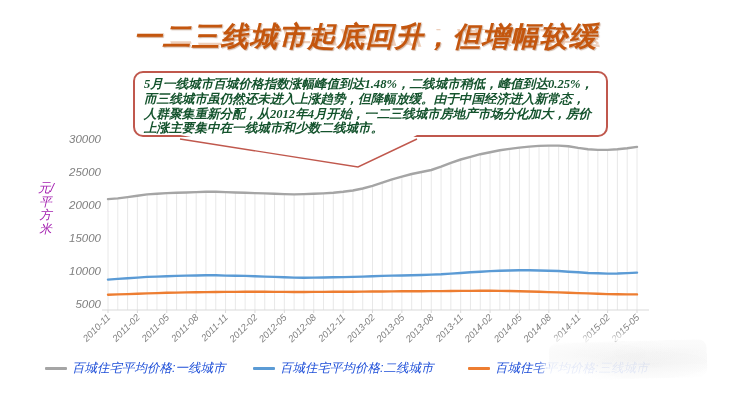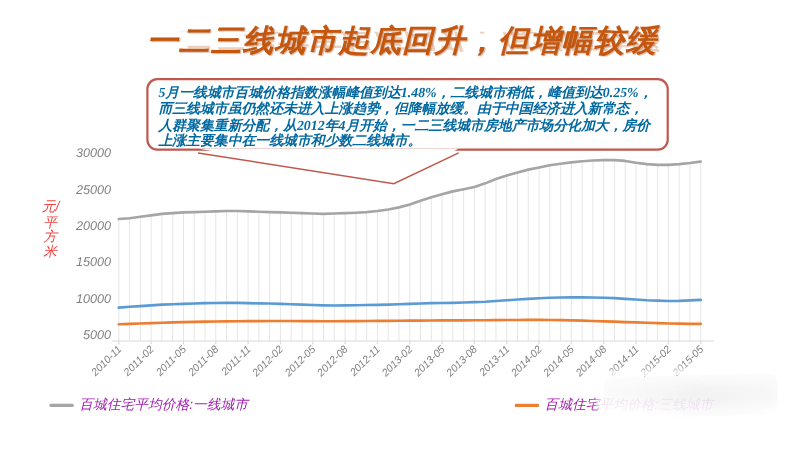--- a/index.html
+++ b/index.html
@@ -12,32 +12,32 @@
   .title-reflection{position:absolute;top:51px;left:0;width:731px;text-align:center;
     font-family:"Liberation Serif",serif;font-weight:bold;font-size:28px;letter-spacing:1px;
     color:#c4560e;transform:scaleY(-0.85);transform-origin:top;opacity:.28;filter:blur(.6px);
     height:26px;overflow:hidden;pointer-events:none;}
   .reflection-fade{position:absolute;top:51px;left:0;width:731px;height:32px;
     background:linear-gradient(rgba(255,255,255,.45),#fff 90%);pointer-events:none;}
   
   .callout{position:absolute;left:133px;top:71px;width:475px;height:66px;box-sizing:border-box;
     border:2px solid #c0584d;border-radius:10px;background:#fff;padding:4px 9px 4px 9px;z-index:3;}
   .callout-text{font-family:"Liberation Serif",serif;font-size:12.6px;line-height:14.8px;
-    color:#0369a1;font-weight:bold;}
+    color:#14532d;font-weight:bold;}
   .callout-tail{position:absolute;left:170px;top:133px;width:260px;height:40px;z-index:4;pointer-events:none;}
   
   .chart-svg{position:absolute;left:0;top:0;width:731px;height:412px;z-index:1;}
   
   .y-axis-title{position:absolute;left:38px;top:182px;width:15px;
-    font-size:12.5px;line-height:13.5px;color:#ef4444;word-break:break-all;text-align:center;z-index:2;}
+    font-size:12.5px;line-height:13.5px;color:#a21caf;word-break:break-all;text-align:center;z-index:2;}
   
   .legend{position:absolute;left:0;top:0;width:731px;height:412px;z-index:2;pointer-events:none;}
   .legend-item{position:absolute;top:360px;display:flex;align-items:center;gap:5px;}
   .legend-swatch{display:inline-block;width:22px;height:3px;border-radius:1px;}
-  .legend-label{font-size:12.5px;color:#a21caf;}
+  .legend-label{font-size:12.5px;color:#1d4ed8;}
   
   .watermark{position:absolute;left:549px;top:341px;width:158px;height:38px;z-index:5;
     background:rgba(255,255,255,.9);border-radius:9px;transform:rotate(-1.5deg);
     box-shadow:0 0 8px 6px rgba(255,255,255,.92);
     background-image:radial-gradient(ellipse at 25% 35%,rgba(120,120,120,.06),transparent 55%),
                      radial-gradient(ellipse at 65% 65%,rgba(120,120,120,.07),transparent 55%),
                      radial-gradient(ellipse at 85% 30%,rgba(120,120,120,.05),transparent 60%);}
 </style>
 </head>
 <body>
@@ -154,20 +154,24 @@
       <polyline points="108.0,294.8 117.8,294.4 127.6,294.1 137.4,293.8 147.2,293.4 157.0,293.1 166.8,292.8 176.6,292.6 186.4,292.4 196.2,292.3 206.0,292.1 215.8,292.0 225.6,291.9 235.4,291.9 245.1,291.8 254.9,291.8 264.7,291.8 274.5,291.9 284.3,291.9 294.1,292.0 303.9,292.0 313.7,291.9 323.5,291.9 333.3,291.8 343.1,291.7 352.9,291.7 362.7,291.6 372.5,291.5 382.3,291.5 392.1,291.4 401.9,291.3 411.7,291.3 421.5,291.2 431.3,291.1 441.1,291.1 450.9,291.0 460.7,290.9 470.5,290.9 480.3,290.8 490.1,290.8 499.9,290.9 509.6,291.0 519.4,291.2 529.2,291.5 539.0,291.8 548.8,292.1 558.6,292.4 568.4,292.8 578.2,293.1 588.0,293.4 597.8,293.8 607.6,294.1 617.4,294.2 627.2,294.4 637.0,294.4" fill="none" stroke="#ed7d31" stroke-width="2.4" stroke-linejoin="round" stroke-linecap="round"></polyline>
     </svg>
 
   <div class="y-axis-title">元/平方米</div>
 
   <div class="legend" id="legendBox">
       <div class="legend-item" style="left: 45px;">
         <span class="legend-swatch" style="background: rgb(165, 165, 165);"></span>
         <span class="legend-label">百城住宅平均价格:一线城市</span>
       </div>
+      <div class="legend-item" style="left: 253px;">
+        <span class="legend-swatch" style="background: rgb(91, 155, 213);"></span>
+        <span class="legend-label">百城住宅平均价格:二线城市</span>
+      </div>
       <div class="legend-item" style="left: 468px;">
         <span class="legend-swatch" style="background: rgb(237, 125, 49);"></span>
         <span class="legend-label">百城住宅平均价格:三线城市</span>
       </div>
     </div>
 
   <div class="callout">
     <div class="callout-text">5月一线城市百城价格指数涨幅峰值到达1.48%，二线城市稍低，峰值到达0.25%，而三线城市虽仍然还未进入上涨趋势，但降幅放缓。由于中国经济进入新常态，人群聚集重新分配，从2012年4月开始，一二三线城市房地产市场分化加大，房价上涨主要集中在一线城市和少数二线城市。</div>
   </div>
   <svg class="callout-tail" viewBox="0 0 260 40" xmlns="http://www.w3.org/2000/svg">

